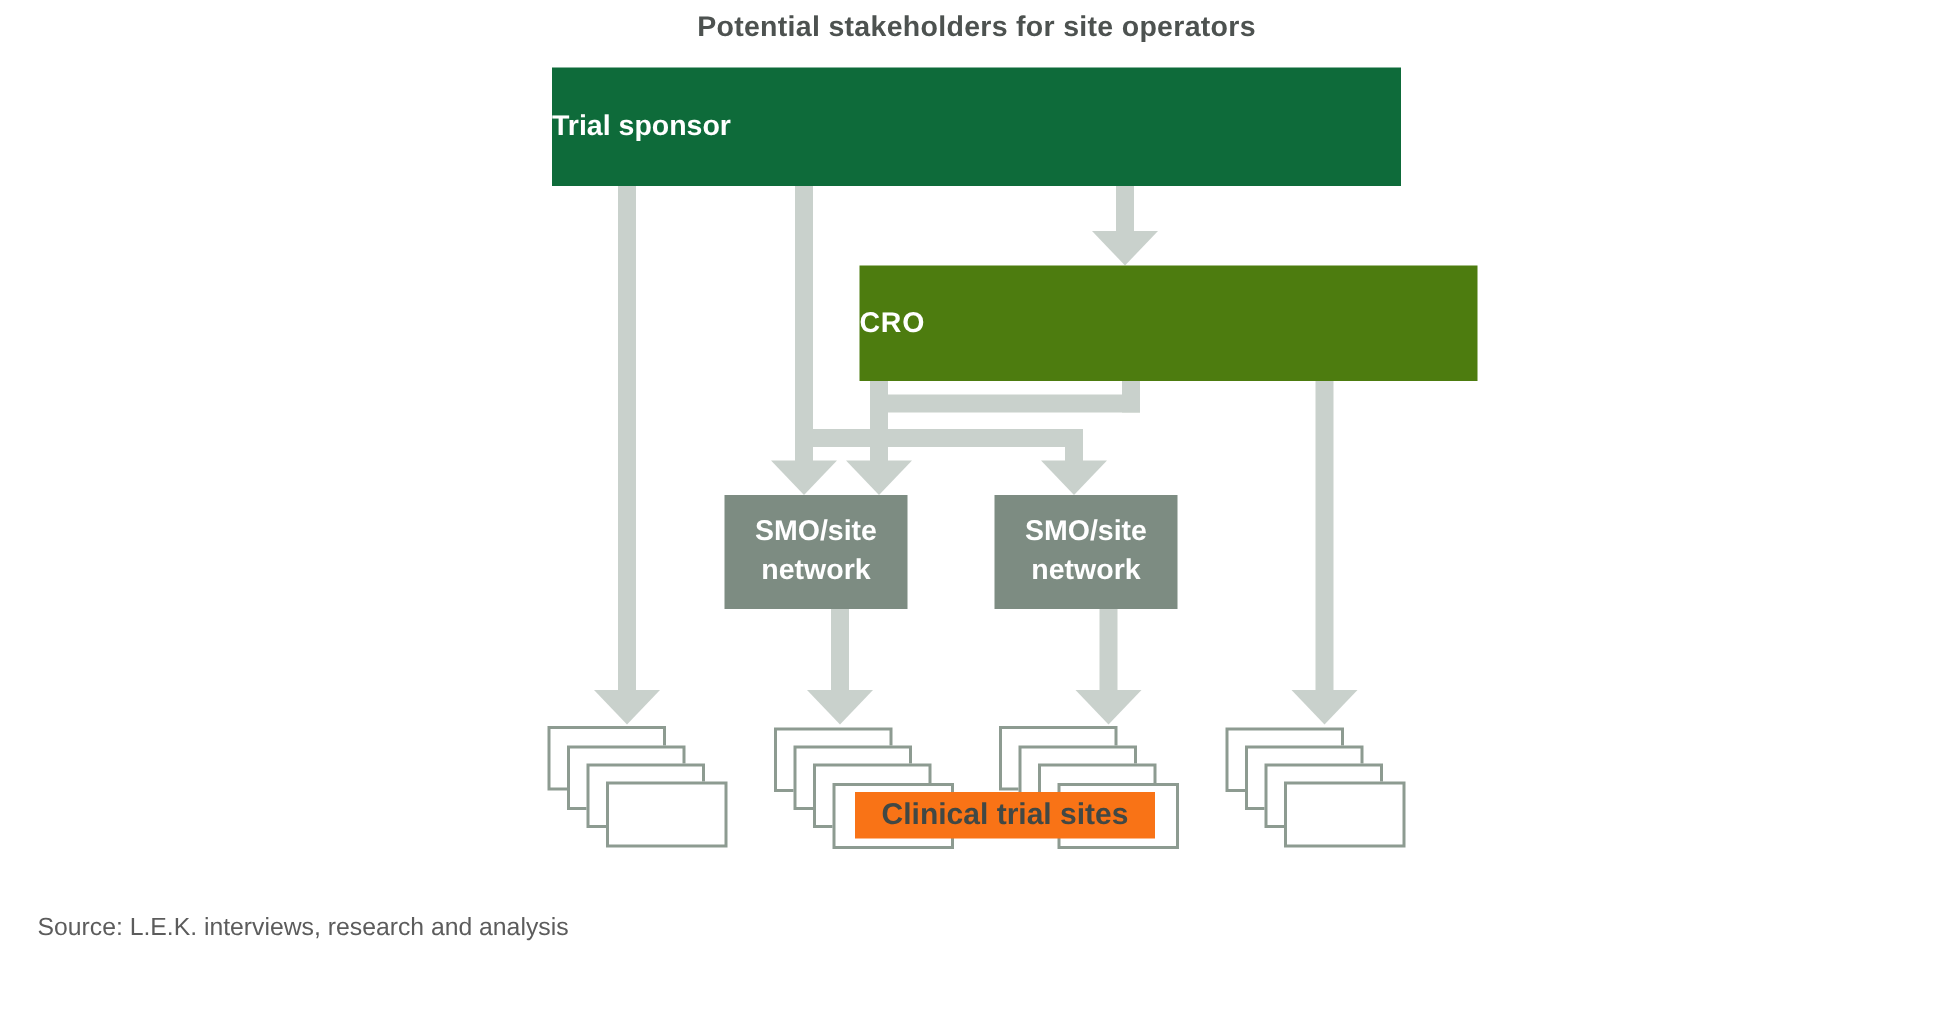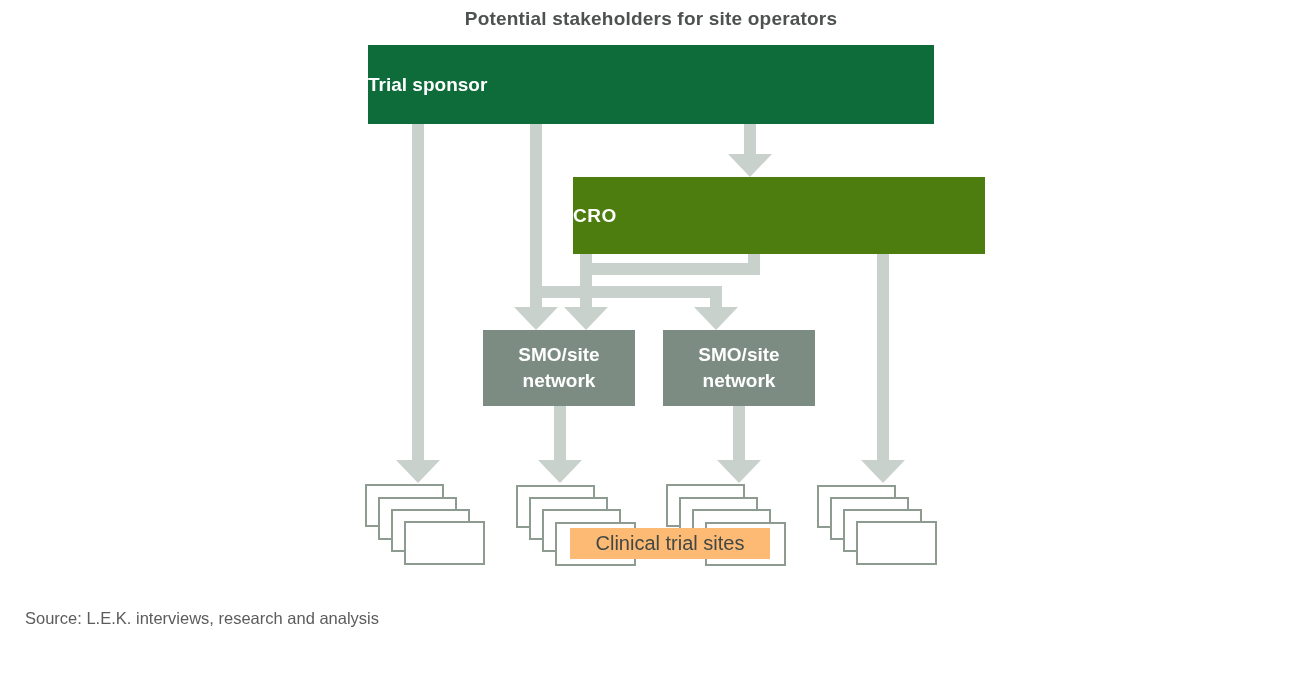--- a/index.html
+++ b/index.html
@@ -6,36 +6,36 @@
   body{font-family:"Liberation Sans", sans-serif;}
   .canvas{position:relative;width:1300px;height:678px;background:#ffffff;overflow:hidden;}
 
   .title{position:absolute;left:368px;top:8px;width:566px;text-align:center;
          font-size:19px;font-weight:bold;color:#4d5250;letter-spacing:.2px;}
 
   .node{position:absolute;display:flex;align-items:center;justify-content:flex-start;
         color:#ffffff;font-weight:bold;text-align:center;}
   .node-sponsor{left:368px;top:45px;width:566px;height:79px;background:#0e6b3a;font-size:19px;}
   .node-cro{left:573px;top:177px;width:412px;height:77px;background:#4d7c0f;font-size:19px;letter-spacing:.5px;}
-  .node-smo{width:152px;height:76px;background:#7d8c82;font-size:19px;line-height:26px;padding:16px 18px;box-sizing:border-box;}
+  .node-smo{width:122px;height:76px;background:#7d8c82;font-size:19px;line-height:26px;padding:16px 18px;box-sizing:border-box;}
   .node-smo1{left:483px;top:330px;}
   .node-smo2{left:663px;top:330px;}
 
   .line{position:absolute;background:#c9d1cc;}
   .arrow{position:absolute;width:0;height:0;
          border-left:22px solid transparent;border-right:22px solid transparent;
          border-top:23px solid #c9d1cc;}
 
   .card{position:absolute;width:79px;height:43px;background:#ffffff;
         border:2px solid #8d9b91;box-sizing:border-box;}
   .card-front{width:81px;height:44px;}
 
   .sites-label{position:absolute;left:570px;top:528px;width:200px;height:31px;
-        background:#fdba74;display:flex;align-items:center;justify-content:center;
-        font-size:20px;font-weight:normal;color:#414845;white-space:nowrap;}
+        background:#f97316;display:flex;align-items:center;justify-content:center;
+        font-size:20px;font-weight:bold;color:#414845;white-space:nowrap;}
 
   .notes{position:absolute;left:25px;top:606px;font-size:16.5px;line-height:24px;color:#5c5c5c;}
 </style>
 </head>
 <body>
 
 <div class="canvas">
 
   <div class="line" style="left:412px;top:124px;width:12px;height:336px;"></div>
   <div class="line" style="left:530px;top:124px;width:12px;height:184px;"></div>

